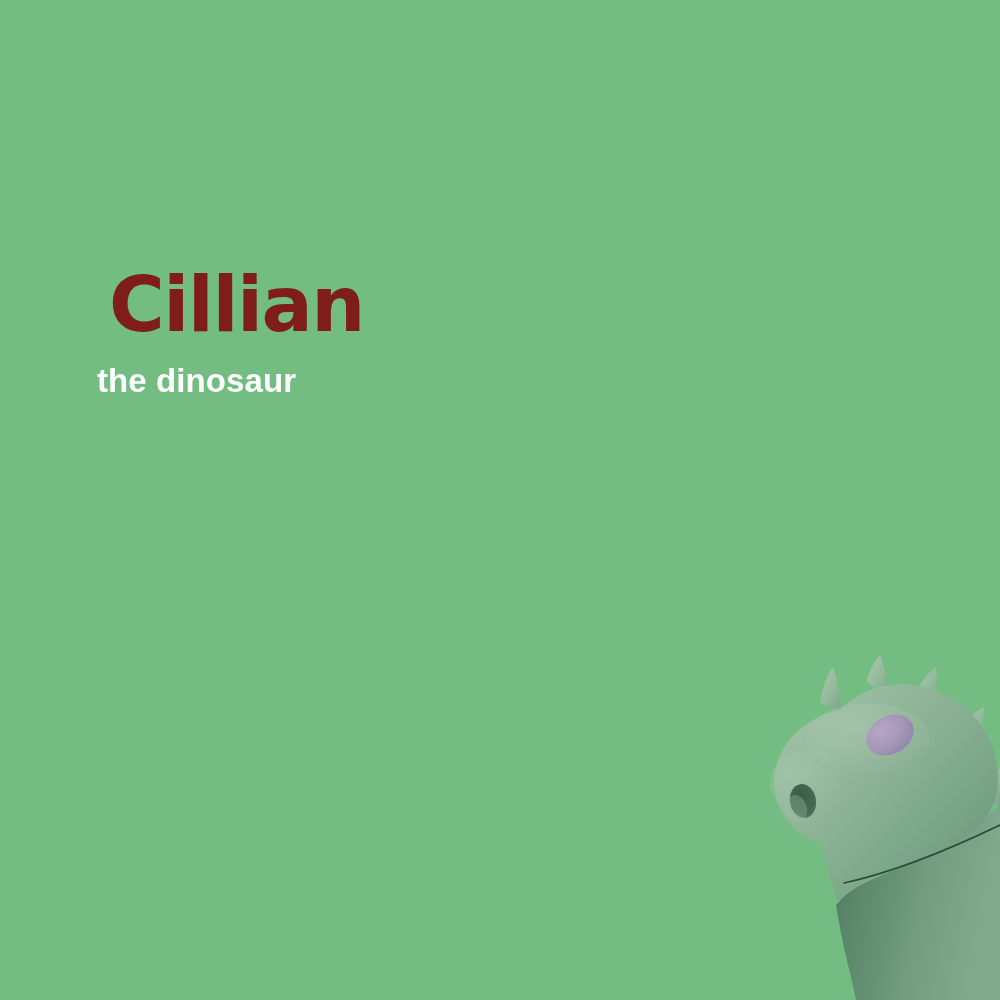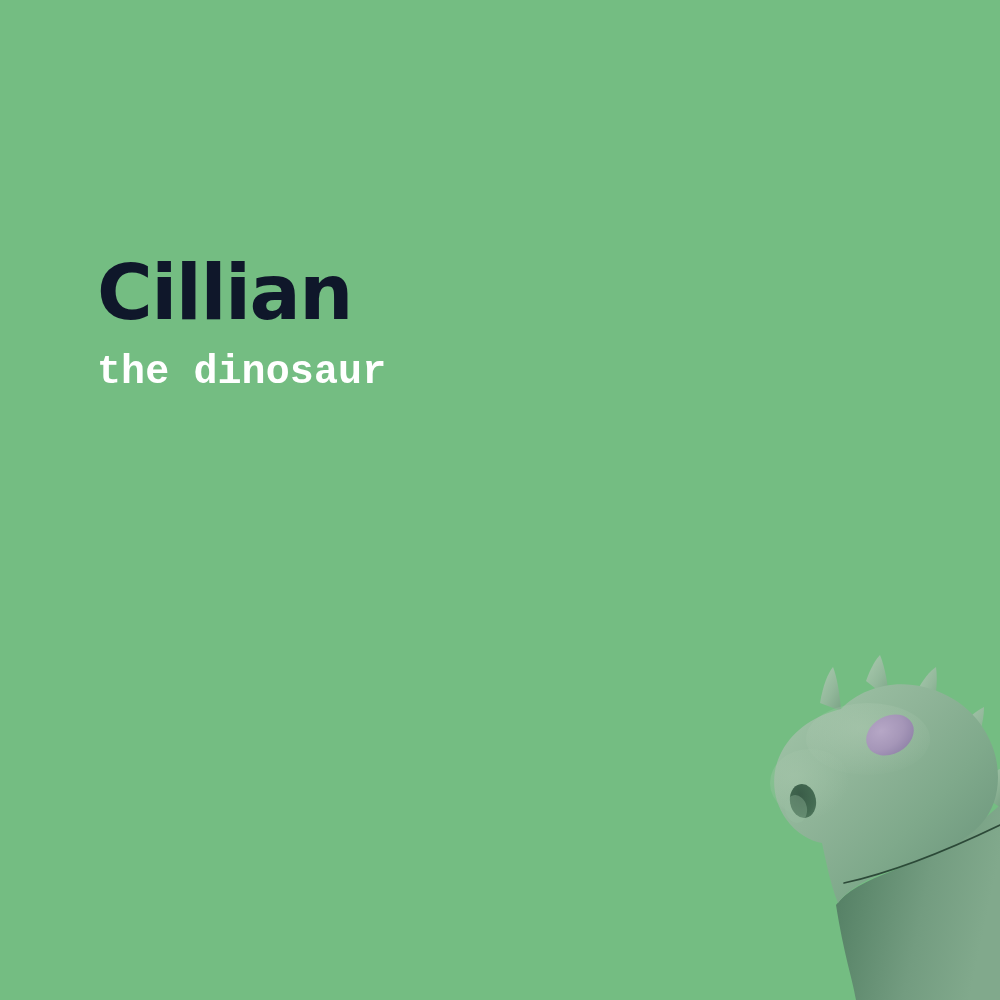--- a/index.html
+++ b/index.html
@@ -26,28 +26,28 @@
     top: 258px;
     width: 880px;
     z-index: 5;
   }
   .title {
     font-family: "DejaVu Sans", sans-serif;
     font-weight: bold;
     font-size: 76px;
     line-height: 0.92;
     letter-spacing: -1.5px;
-    color: #0f172a;
-    margin: 0;
+    color: #7f1d1d;
+    margin: 12px;
     padding: 0;
   }
   .subtitle {
-    font-family: Liberation Mono, monospace;
+    font-family: Liberation Sans, sans-serif;
     font-weight: bold;
-    font-size: 40px;
+    font-size: 33px;
     letter-spacing: 0.1px;
     color: #ffffff;
     margin: 22px 0 0 0;
     padding: 0;
   }
   .body-copy {
     margin: 74px 0 0 0;
     padding: 0;
     font-family: "DejaVu Sans", sans-serif;
     font-weight: bold;

